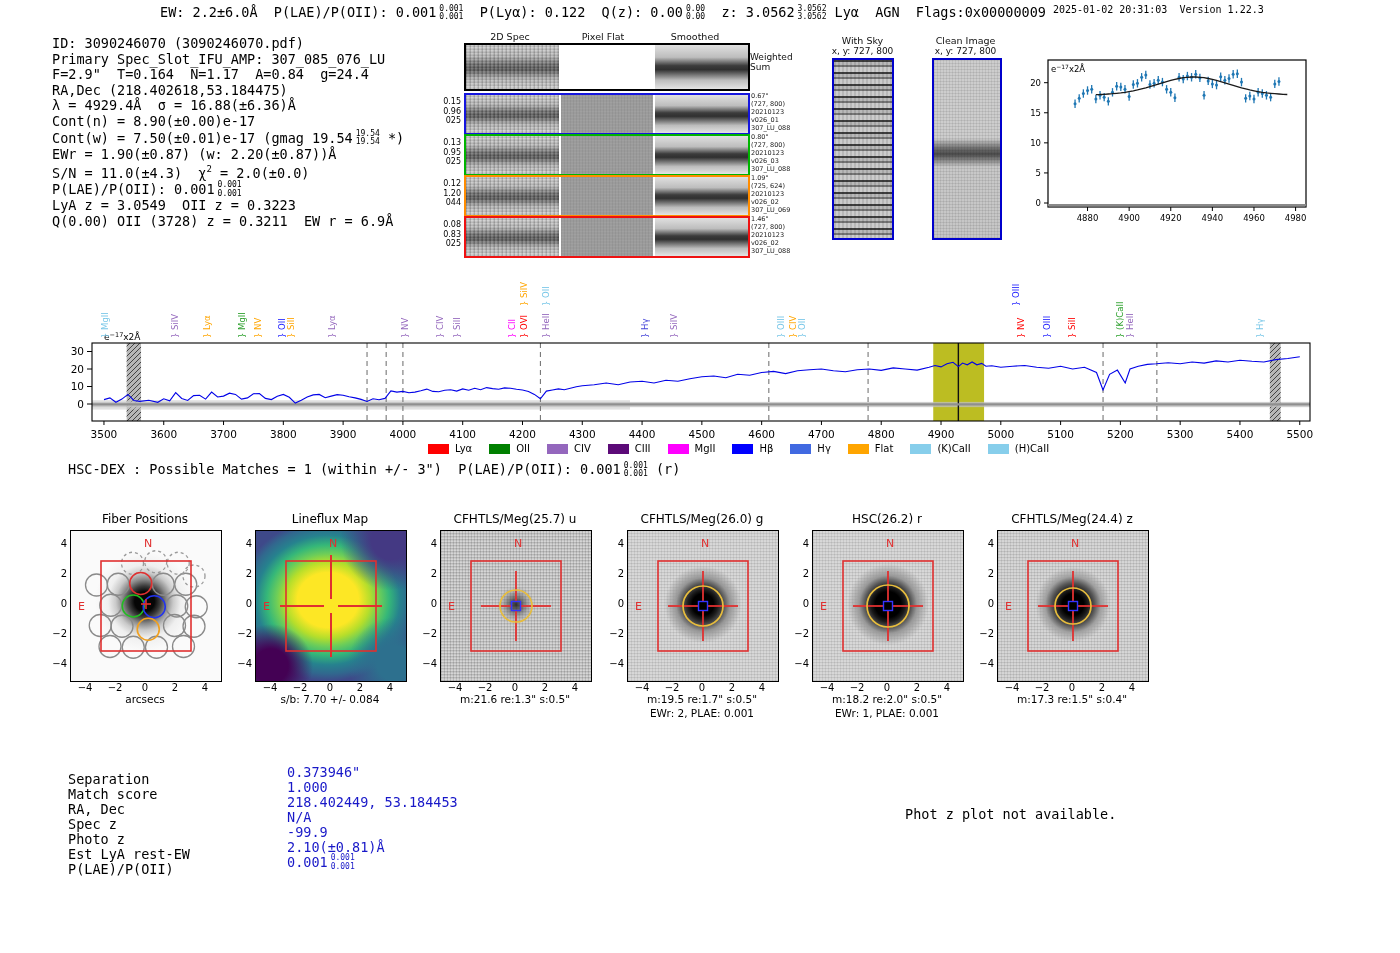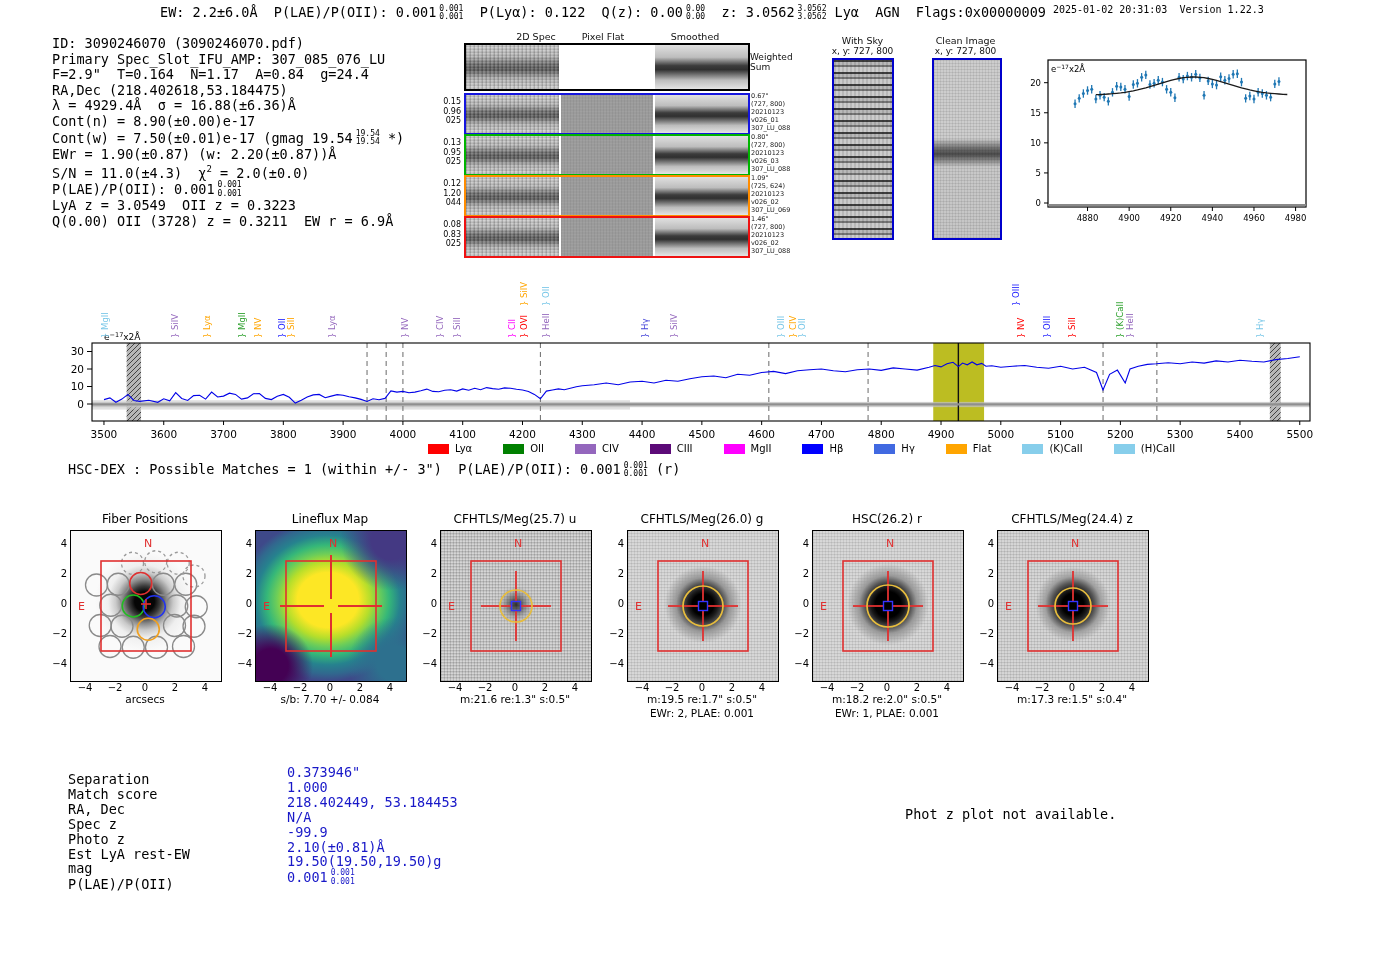--- a/index.html
+++ b/index.html
@@ -66,21 +66,21 @@
   .bg-photo-r{background:
      radial-gradient(circle at 50% 49%, #000 0 12%, #1a1a1a 16%, #505050 21%, #999 27%, rgba(208,208,208,0) 38%),
      repeating-linear-gradient(0deg, rgba(0,0,0,.08) 0 1px, rgba(255,255,255,.05) 1px 2px, transparent 2px 3px),
      repeating-linear-gradient(90deg, rgba(0,0,0,.07) 0 1px, transparent 1px 3px),#d6d6d6;}
   .bg-photo-z{background:
      radial-gradient(circle at 50% 49%, #000 0 10%, #1b1b1b 14%, #555 20%, #a0a0a0 26%, rgba(210,210,210,0) 35%),
      repeating-linear-gradient(0deg, rgba(0,0,0,.09) 0 1px, rgba(255,255,255,.05) 1px 2px, transparent 2px 3px),
      repeating-linear-gradient(90deg, rgba(0,0,0,.08) 0 1px, transparent 1px 3px),#d4d4d4;}
   .tick-lbl{position:absolute;font-size:10px;color:#000;}
   
-  #legend{left:428px;top:443px;display:flex;gap:31px;align-items:flex-end;}
+  #legend{left:428px;top:443px;display:flex;gap:17px;align-items:flex-end;}
   .leg-item{display:flex;align-items:center;gap:6px;}
   .leg-swatch{width:21px;height:10px;display:inline-block;}
   .leg-label{font-size:10px;color:#000;}
   
   #hsc-header{left:68px;top:461px;font-size:13.5px;}
   #match-table{left:68px;top:772px;font-size:13.5px;line-height:14.9px;}
   .mt-row{white-space:pre;}
   .mt-label{display:inline-block;width:219px;color:#000;}
   .mt-val{color:#1818c8;position:relative;top:-7px;}
   #photz-note{left:905px;top:806px;font-size:13.5px;}
@@ -101,21 +101,21 @@
       <div class="pre"><span>λ = 4929.4Å  σ = 16.88(±6.36)Å</span></div>
       <div class="pre"><span>Cont(n) = 8.90(±0.00)e-17</span></div>
       <div class="pre"><span>Cont(w) = 7.50(±0.01)e-17 (gmag 19.54</span><span class="frac"><div>19.54</div><div>19.54</div></span><span> *)</span></div>
       <div class="pre"><span>EWr = 1.90(±0.87) (w: 2.20(±0.87))Å</span></div>
       <div class="pre"><span>S/N = 11.0(±4.3)  χ</span><sup class="s2">2</sup><span> = 2.0(±0.0)</span></div>
       <div class="pre"><span>P(LAE)/P(OII): 0.001</span><span class="frac"><div>0.001</div><div>0.001</div></span></div>
       <div class="pre"><span>LyA z = 3.0549  OII z = 0.3223</span></div>
       <div class="pre"><span>Q(0.00) OII (3728) z = 0.3211  EW r = 6.9Å</span></div>
     </div>
 
-  <div class="abs sec-title" style="left:491px;top:31px;width:90px;">2D Spec</div>
+  <div class="abs sec-title" style="left:465px;top:31px;width:90px;">2D Spec</div>
   <div class="abs sec-title" style="left:558px;top:31px;width:90px;">Pixel Flat</div>
   <div class="abs sec-title" style="left:650px;top:31px;width:90px;">Smoothed</div>
 
   <div class="abs strip-row" style="left:464px;top:43px;width:282px;height:44px;border:2px solid #000;">
     <div class="strip noisy2d"></div>
     <div class="strip blank2d"></div>
     <div class="strip smooth2d"></div>
   </div>
   <div id="wsum-label" class="abs preline">Weighted
 Sum</div>
@@ -644,18 +644,17 @@
       <div class="tick-lbl" style="left: 163px; top: 170px; width: 20px; text-align: center;">4</div>
     </div>
 
   <div id="match-table" class="abs mono">
       <div class="mt-row"><span class="mt-label">Separation</span><span class="mt-val">0.373946"</span></div>
       <div class="mt-row"><span class="mt-label">Match score</span><span class="mt-val">1.000</span></div>
       <div class="mt-row"><span class="mt-label">RA, Dec</span><span class="mt-val">218.402449, 53.184453</span></div>
       <div class="mt-row"><span class="mt-label">Spec z</span><span class="mt-val">N/A</span></div>
       <div class="mt-row"><span class="mt-label">Photo z</span><span class="mt-val">-99.9</span></div>
       <div class="mt-row"><span class="mt-label">Est LyA rest-EW</span><span class="mt-val">2.10(±0.81)Å</span></div>
-      <div class="mt-row"><span class="mt-label">mag</span><span class="mt-val">19.50(19.50,19.50)g</span></div>
       <div class="mt-row"><span class="mt-label">P(LAE)/P(OII)</span><span class="mt-val">0.001<span class="frac"><div>0.001</div><div>0.001</div></span></span></div>
     </div>
   <div id="photz-note" class="abs mono">Phot z plot not available.</div>
 
 </div>
 
 </body></html>

